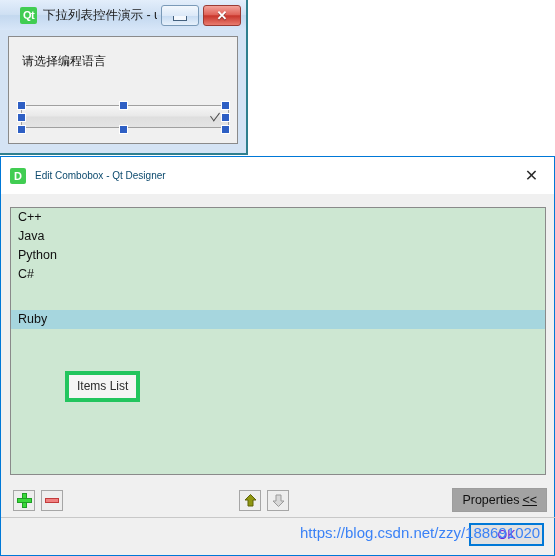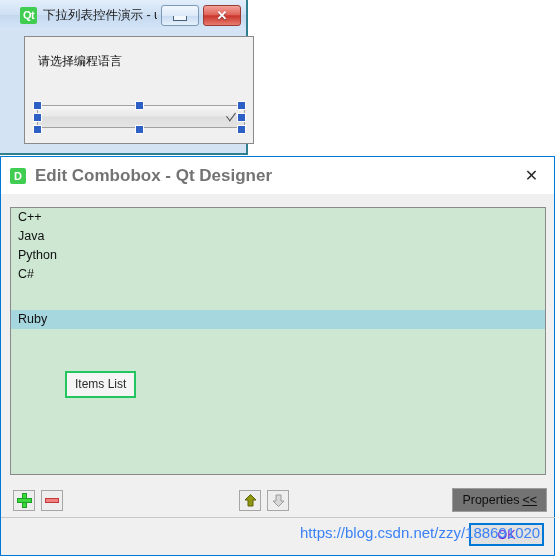--- a/index.html
+++ b/index.html
@@ -92,21 +92,21 @@
     color: #ffffff;
     font-size: 13px;
     font-weight: bold;
     line-height: 1;
     text-shadow: 0 1px 1px rgba(0,0,0,.45);
   }
   #titlebar-spacer { flex: 1 1 auto; }
 
   #form-canvas {
     position: absolute;
-    left: 24px;
+    left: 8px;
     top: 36px;
     width: 230px;
     height: 108px;
     background-color: #f0f0f0;
     background-image:
       radial-gradient(circle, #b9b9b9 0.6px, transparent 0.7px);
     background-size: 10px 10px;
     background-position: 2px 2px;
     border: 1px solid #8a8a8a;
     box-sizing: border-box;
@@ -178,24 +178,23 @@
     color: #ffffff;
     font-size: 11px;
     font-weight: bold;
     display: flex;
     align-items: center;
     justify-content: center;
     flex: 0 0 auto;
   }
   #dialog-title-text {
     margin-left: 9px;
-    font-size: 17px;
-    color: #737373;
+    font-size: 10px;
+    color: #0c4a6e;
     white-space: nowrap;
-    font-weight: bold;
   }
   #dialog-close {
     position: absolute;
     right: 0; top: 0;
     width: 45px;
     height: 36px;
     display: flex;
     align-items: center;
     justify-content: center;
     font-size: 16px;
@@ -226,21 +225,21 @@
     background: #a6d6de;
     margin-top: 26px;
   }
 
   #tooltip {
     position: absolute;
     left: 64px;
     top: 214px;
     padding: 4px 8px 5px 8px;
     background: #f5f5f5;
-    border: 2px solid #22c55e;
+    border: 4px solid #22c55e;
     font-size: 12px;
     color: #2b2b2b;
     white-space: nowrap;
   }
 
   #toolbar-row {
     position: absolute;
     left: 0;
     top: 325px;
     width: 555px;
@@ -264,21 +263,21 @@
 
   .plus-v { position:absolute; width:5px; height:15px; background:#3bd93b; border:1px solid #1f9e26; box-sizing:border-box; }
   .plus-h { position:absolute; width:15px; height:5px; background:#3bd93b; border:1px solid #1f9e26; box-sizing:border-box; }
   .minus-bar { width:14px; height:5px; background:#f08080; border:1px solid #c23b3b; box-sizing:border-box; }
   #btn-properties {
     position: absolute;
     right: 9px;
     top: 6px;
     height: 24px;
     padding: 0 9px;
-    background: #737373;
+    background: #a3a3a3;
     border: 1px solid #9d9d9d;
     display: flex;
     align-items: center;
     font-size: 12.5px;
     color: #111111;
     box-sizing: border-box;
   }
   .underline-lt { text-decoration: underline; margin-left: 3px; }
 
   #separator {

